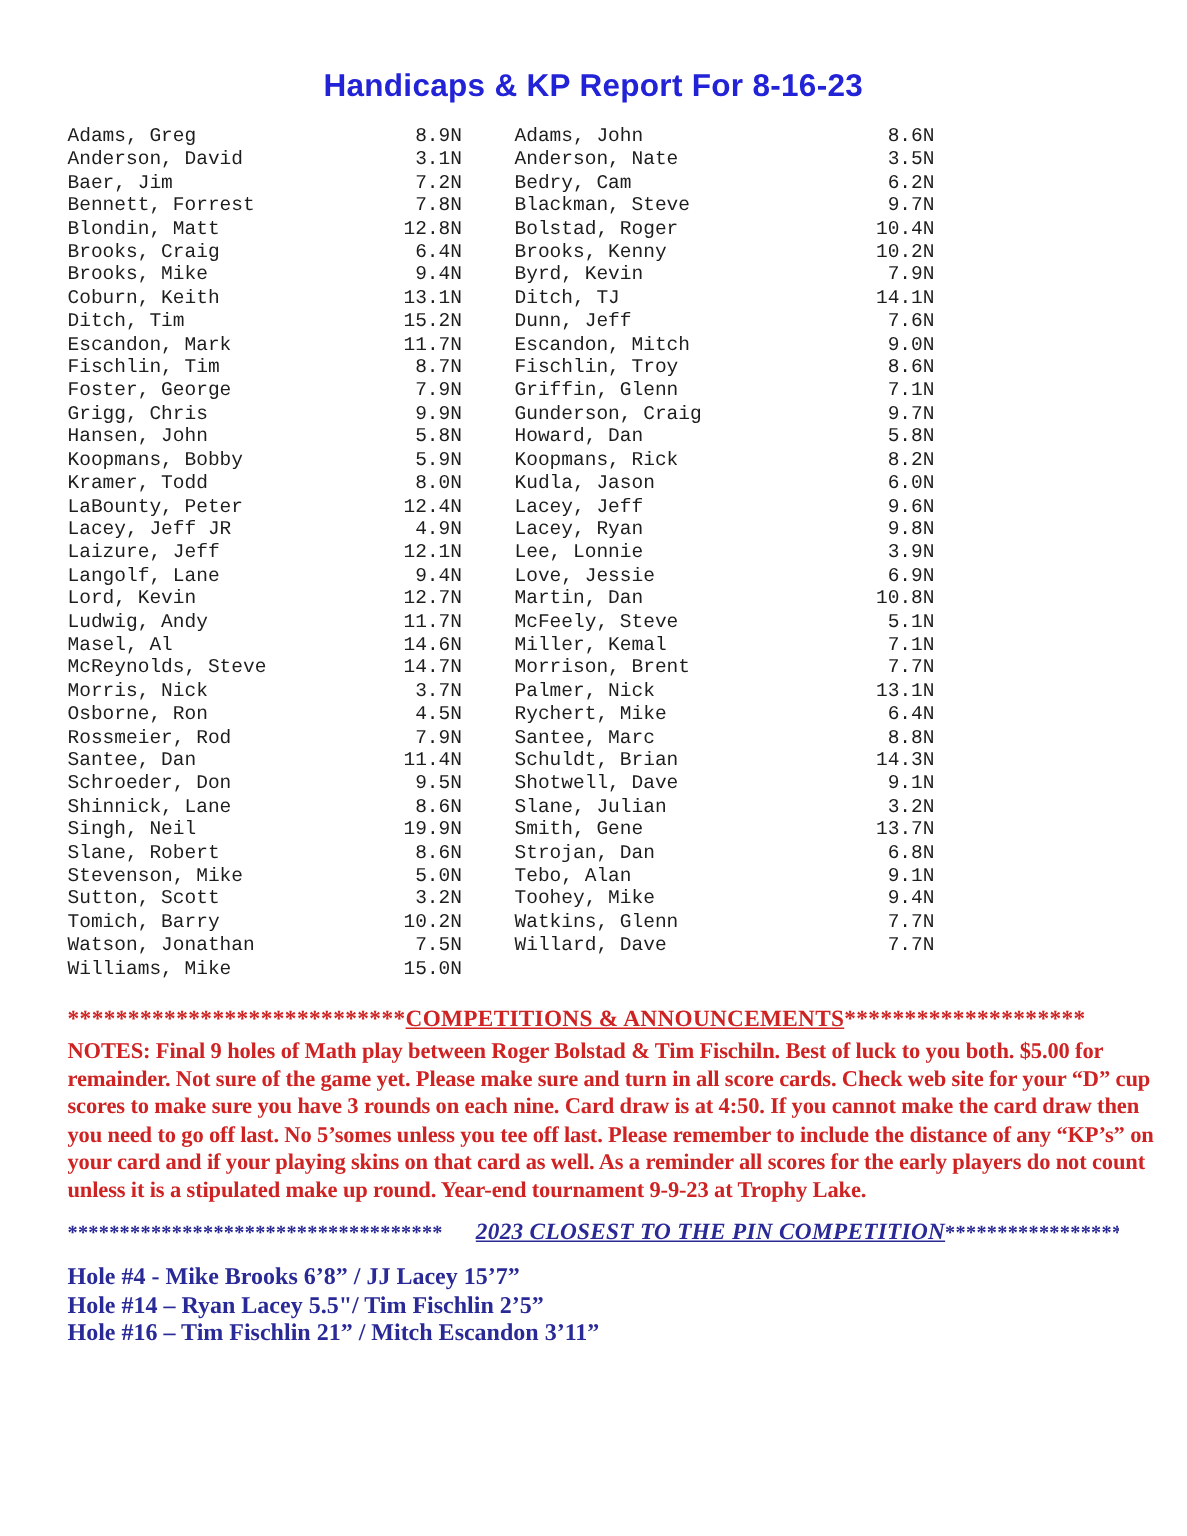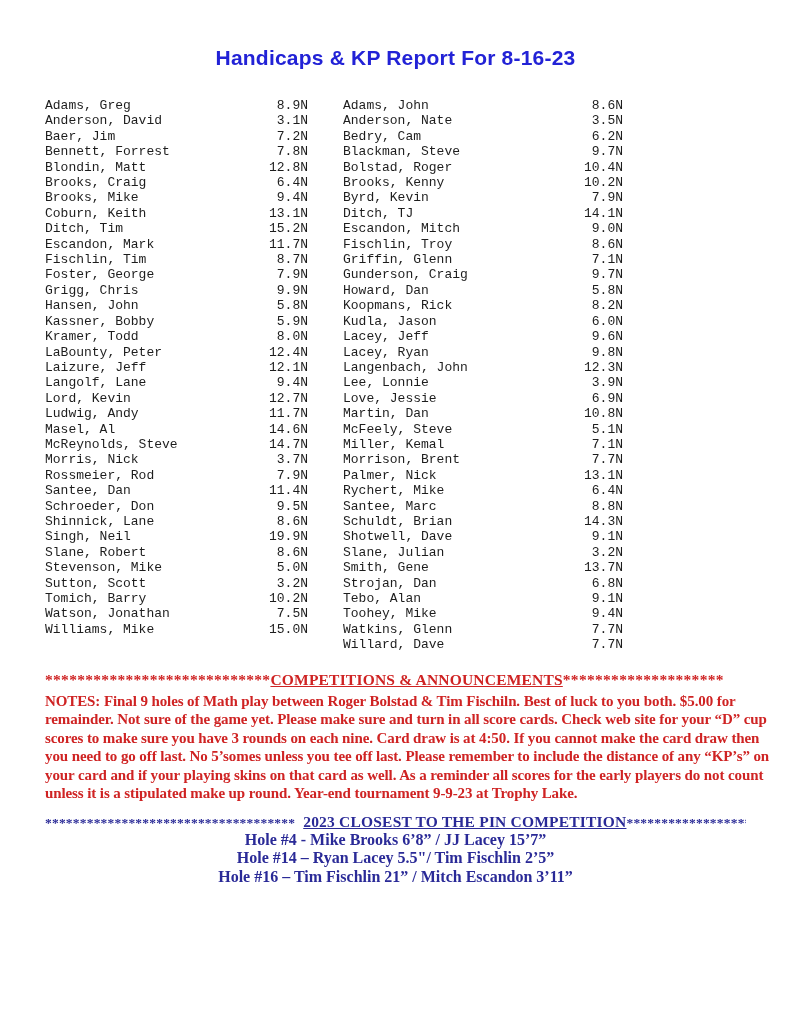--- a/index.html
+++ b/index.html
@@ -22,21 +22,21 @@
     margin-top: 46px;
     text-align: center;
     font-family: "Liberation Sans", sans-serif;
     font-weight: bold;
     font-size: 21px;
     letter-spacing: 0.2px;
     color: #2222d6;
     white-space: nowrap;
   }
   .roster {
-    margin-top: 28px;
+    margin-top: 13px;
     display: grid;
     grid-template-columns: 263px 280px;
     column-gap: 35px;
     font-family: "Liberation Mono", "DejaVu Sans Mono", monospace;
     font-size: 13px;
     line-height: 15.4px;
     color: #1d1d1d;
   }
   .roster .col { display: block; }
   .roster .row {
@@ -62,33 +62,33 @@
     font-size: 13.5px;
     color: #2a2a97;
     letter-spacing: 0.2px;
   }
   .stars-line .heading {
     text-decoration: underline;
     font-size: 15.5px;
     letter-spacing: 0.2px;
     text-align: right;
   }
-  .stars-line.blue .heading { margin-left: 8px; }
+  .stars-line.blue .heading { margin-left: 22px; font-style: italic; }
   .notes {
     margin-top: 3px;
     font-family: "Liberation Serif", "DejaVu Serif", serif;
     font-weight: bold;
     font-size: 15px;
     line-height: 18.5px;
     letter-spacing: -0.1px;
     color: #cf2323;
   }
   .notes .note-line { white-space: nowrap; }
   .kp-lines {
-    text-align: center;
+    margin-top: 12px;
     font-family: "Liberation Serif", "DejaVu Serif", serif;
     font-weight: bold;
     font-size: 16px;
     line-height: 18.5px;
     color: #2a2a97;
   }
   .kp-lines .kp-line { white-space: nowrap; }
 </style>
 </head>
 <body>
@@ -149,32 +149,36 @@
         </div>
         <div class="row">
           <span>Grigg, Chris</span>
           <span class="hcp">9.9N</span>
         </div>
         <div class="row">
           <span>Hansen, John</span>
           <span class="hcp">5.8N</span>
         </div>
         <div class="row">
-          <span>Kassner, Bobby</span>
+          <span>Koopmans, Bobby</span>
           <span class="hcp">5.9N</span>
         </div>
         <div class="row">
           <span>Kramer, Todd</span>
           <span class="hcp">8.0N</span>
         </div>
         <div class="row">
           <span>LaBounty, Peter</span>
           <span class="hcp">12.4N</span>
         </div>
         <div class="row">
+          <span>Lacey, Jeff JR</span>
+          <span class="hcp">4.9N</span>
+        </div>
+        <div class="row">
           <span>Laizure, Jeff</span>
           <span class="hcp">12.1N</span>
         </div>
         <div class="row">
           <span>Langolf, Lane</span>
           <span class="hcp">9.4N</span>
         </div>
         <div class="row">
           <span>Lord, Kevin</span>
           <span class="hcp">12.7N</span>
@@ -189,20 +193,24 @@
         </div>
         <div class="row">
           <span>McReynolds, Steve</span>
           <span class="hcp">14.7N</span>
         </div>
         <div class="row">
           <span>Morris, Nick</span>
           <span class="hcp">3.7N</span>
         </div>
         <div class="row">
+          <span>Osborne, Ron</span>
+          <span class="hcp">4.5N</span>
+        </div>
+        <div class="row">
           <span>Rossmeier, Rod</span>
           <span class="hcp">7.9N</span>
         </div>
         <div class="row">
           <span>Santee, Dan</span>
           <span class="hcp">11.4N</span>
         </div>
         <div class="row">
           <span>Schroeder, Don</span>
           <span class="hcp">9.5N</span>
@@ -267,20 +275,24 @@
         </div>
         <div class="row">
           <span>Byrd, Kevin</span>
           <span class="hcp">7.9N</span>
         </div>
         <div class="row">
           <span>Ditch, TJ</span>
           <span class="hcp">14.1N</span>
         </div>
         <div class="row">
+          <span>Dunn, Jeff</span>
+          <span class="hcp">7.6N</span>
+        </div>
+        <div class="row">
           <span>Escandon, Mitch</span>
           <span class="hcp">9.0N</span>
         </div>
         <div class="row">
           <span>Fischlin, Troy</span>
           <span class="hcp">8.6N</span>
         </div>
         <div class="row">
           <span>Griffin, Glenn</span>
           <span class="hcp">7.1N</span>
@@ -301,24 +313,20 @@
           <span>Kudla, Jason</span>
           <span class="hcp">6.0N</span>
         </div>
         <div class="row">
           <span>Lacey, Jeff</span>
           <span class="hcp">9.6N</span>
         </div>
         <div class="row">
           <span>Lacey, Ryan</span>
           <span class="hcp">9.8N</span>
-        </div>
-        <div class="row">
-          <span>Langenbach, John</span>
-          <span class="hcp">12.3N</span>
         </div>
         <div class="row">
           <span>Lee, Lonnie</span>
           <span class="hcp">3.9N</span>
         </div>
         <div class="row">
           <span>Love, Jessie</span>
           <span class="hcp">6.9N</span>
         </div>
         <div class="row">

